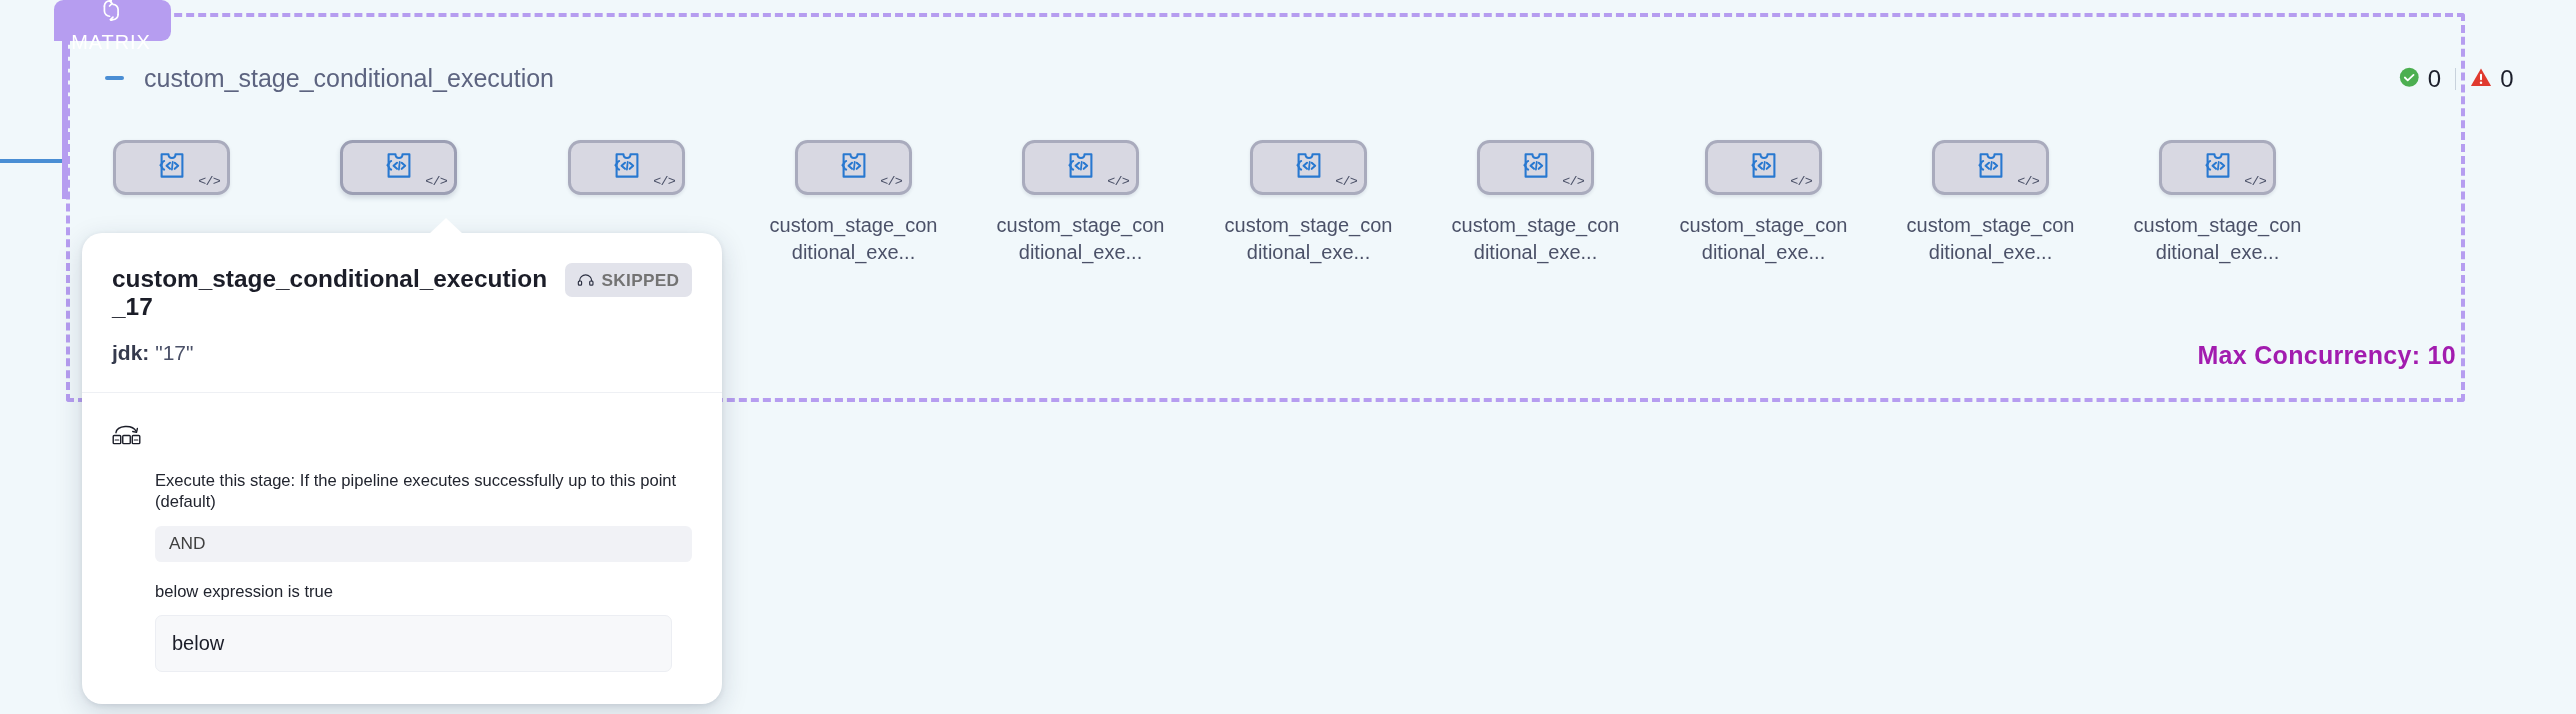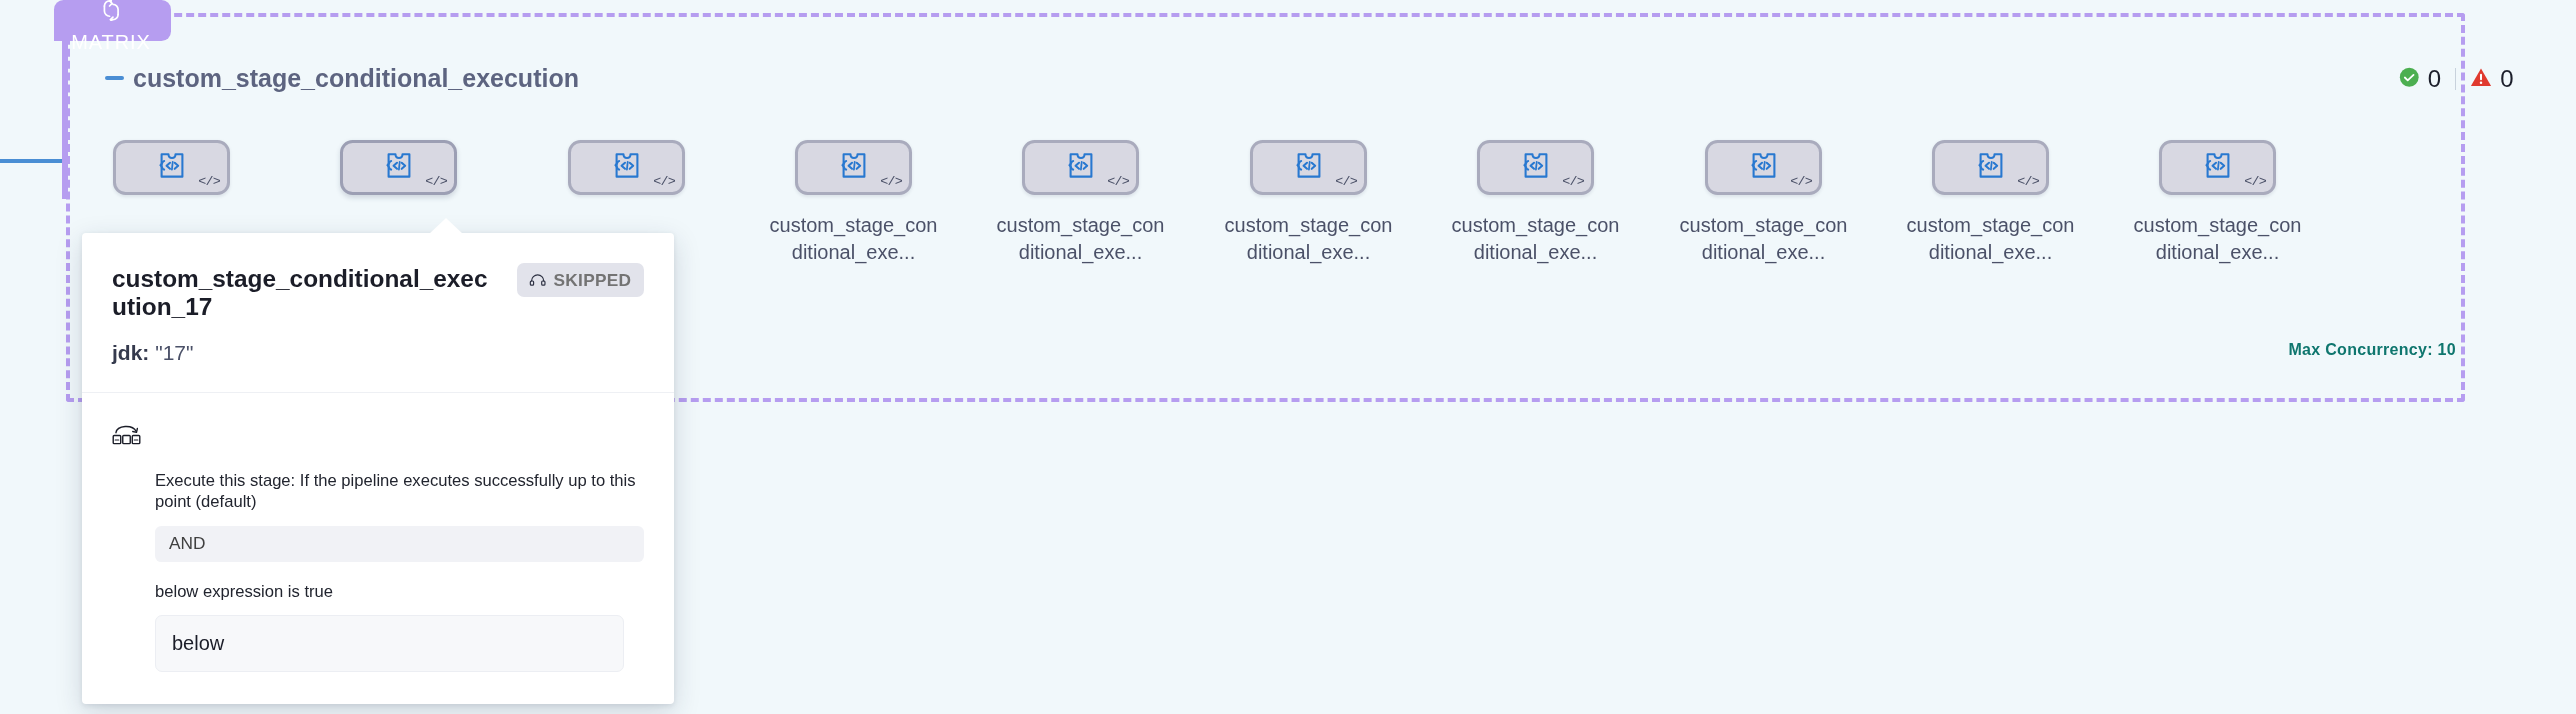--- a/index.html
+++ b/index.html
@@ -92,24 +92,24 @@
     cursor: pointer;
     flex: 0 0 auto;
   }
   .collapse-btn .bar {
     width: 19px;
     height: 4px;
     border-radius: 2.4px;
     background: #4a8ed4;
   }
   .group-title {
-    margin-left: 5px;
+    margin-left: 16px;
     font-size: 25px;
     color: #5d6480;
-    font-weight: 700;
+    font-weight: 400;
     white-space: nowrap;
   }
 
   
   .status-counters {
     position: absolute;
     right: 49px;
     top: 61px;
     display: flex;
     align-items: center;
@@ -188,35 +188,35 @@
     color: #4b5168;
     width: 169px;
     word-break: break-all;
   }
 
   
   .max-concurrency {
     position: absolute;
     right: 120px;
     top: 341px;
-    font-size: 16px;
+    font-size: 25px;
     font-weight: 700;
-    color: #0f766e;
+    color: #a21caf;
     letter-spacing: 0.3px;
     white-space: nowrap;
   }
 
   
   .popover {
     position: absolute;
     left: 82px;
     top: 233px;
-    width: 592px;
+    width: 640px;
     background: #ffffff;
-    border-radius: 4px;
+    border-radius: 20px;
     box-shadow: 0 8px 27px rgba(30,40,70,0.17), 0 1.6px 5.5px rgba(30,40,70,0.09);
     z-index: 30;
     overflow: visible;
   }
   .popover-arrow {
     position: absolute;
     top: -15px;
     left: 347px;
     width: 0;
     height: 0;

